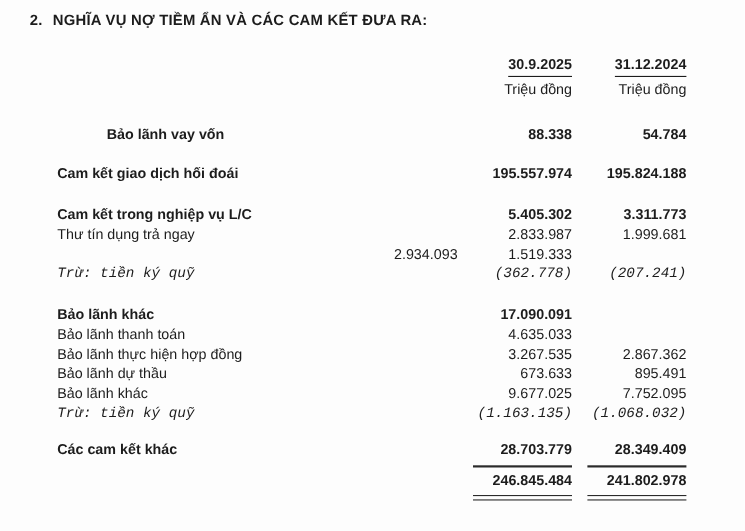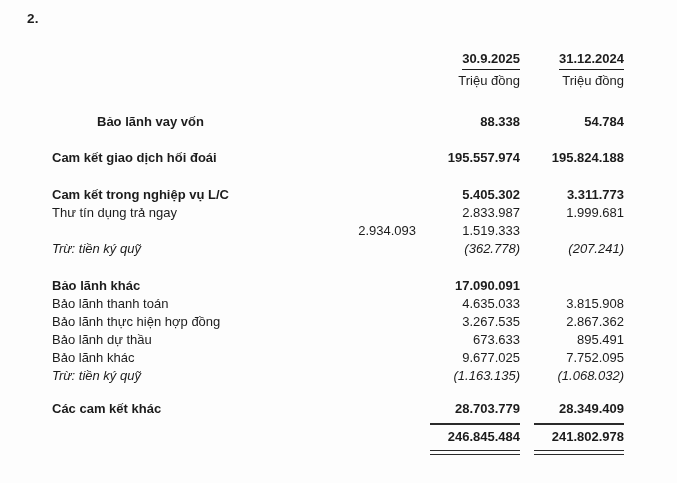--- a/index.html
+++ b/index.html
@@ -41,21 +41,21 @@
   .num { text-align: right; }
   .head-row { margin-top: 22px; }
   .head-date {
     display: inline-block;
     font-weight: bold;
     border-bottom: 1.5px solid #1c1c1c;
     padding-bottom: 1px;
   }
   .unit-row { margin-top: 2px; }
   .r-bold { font-weight: bold; }
-  .r-italic { font-style: italic; }
+  .r-italic { font-style: italic; font-family: Liberation Mono, monospace; }
   .gap-lg { margin-top: 23px; padding-left: 45px; }
   .gap { margin-top: 18px; }
   .gap-grp { margin-top: 19px; }
   .gap-last { margin-top: 15px; }
   .rule-row {
     display: grid;
     grid-template-columns: 1fr 90px 90px;
     column-gap: 14px;
     margin-top: 5px;
   }
@@ -68,20 +68,21 @@
   }
   .rule-row.below { margin-top: 4px; }
 </style>
 </head>
 <body>
 
 <div class="page">
 
   <div class="title-row">
     <span class="title-num">2.</span>
+    <span>NGHĨA VỤ NỢ TIỀM ẨN VÀ CÁC CAM KẾT ĐƯA RA:</span>
   </div>
 
   <div class="table">
 
     <div class="grid-row head-row">
       <span></span>
       <span class="num"><span class="head-date">30.9.2025</span></span>
       <span class="num"><span class="head-date">31.12.2024</span></span>
     </div>
 
@@ -127,21 +128,20 @@
     </div>
 
     <div class="grid-row r-bold gap-grp">
       <span>Bảo lãnh khác</span>
       <span class="num">17.090.091</span>
     </div>
 
     <div class="grid-row">
       <span>Bảo lãnh thanh toán</span>
       <span class="num">4.635.033</span>
-      <span class="num">3.815.908</span>
     </div>
 
     <div class="grid-row">
       <span>Bảo lãnh thực hiện hợp đồng</span>
       <span class="num">3.267.535</span>
       <span class="num">2.867.362</span>
     </div>
 
     <div class="grid-row">
       <span>Bảo lãnh dự thầu</span>

